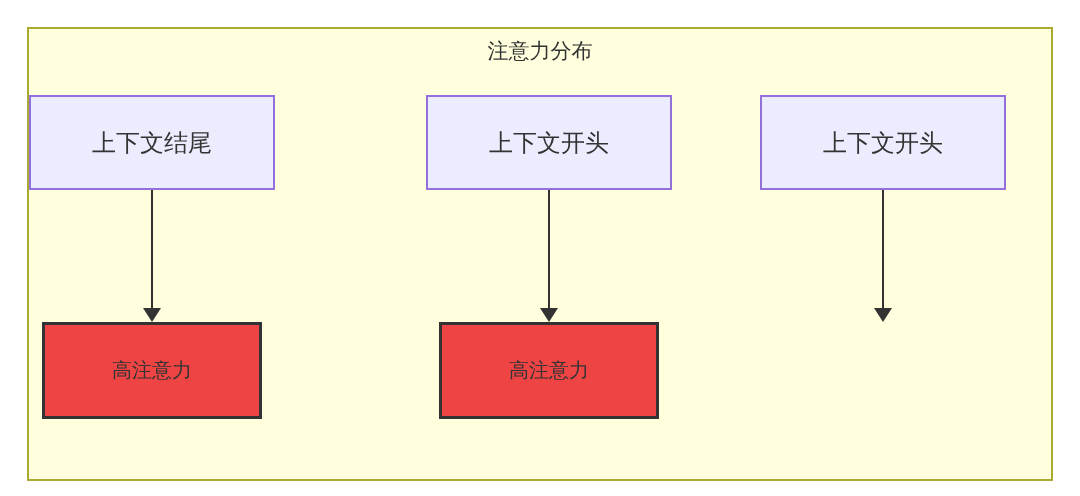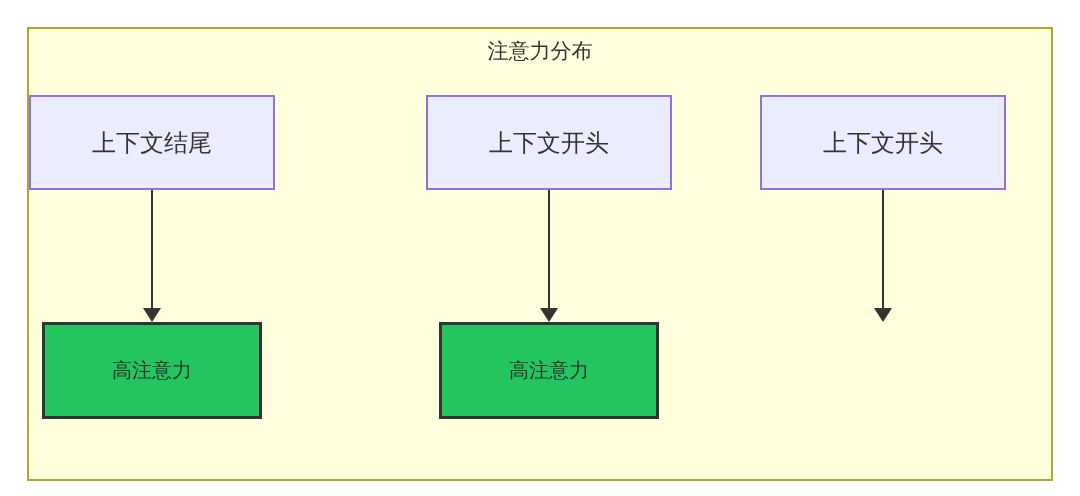--- a/index.html
+++ b/index.html
@@ -88,21 +88,21 @@
     box-sizing: border-box;
     width: 220px;
     height: 97px;
     border: 3px solid #333333;
     display: flex;
     align-items: center;
     justify-content: center;
     font-size: 20px;
     color: #333333;
   }
-  .result-node[data-level="high"] { background: #22c55e; }
+  .result-node[data-level="high"] { background: #ef4444; }
   .result-node[data-level="low"]  { background: #ff9999; }
 </style>
 </head>
 <body>
 
 <div class="canvas">
   <div class="container">
 
     <div class="diagram-title">注意力分布</div>
 

